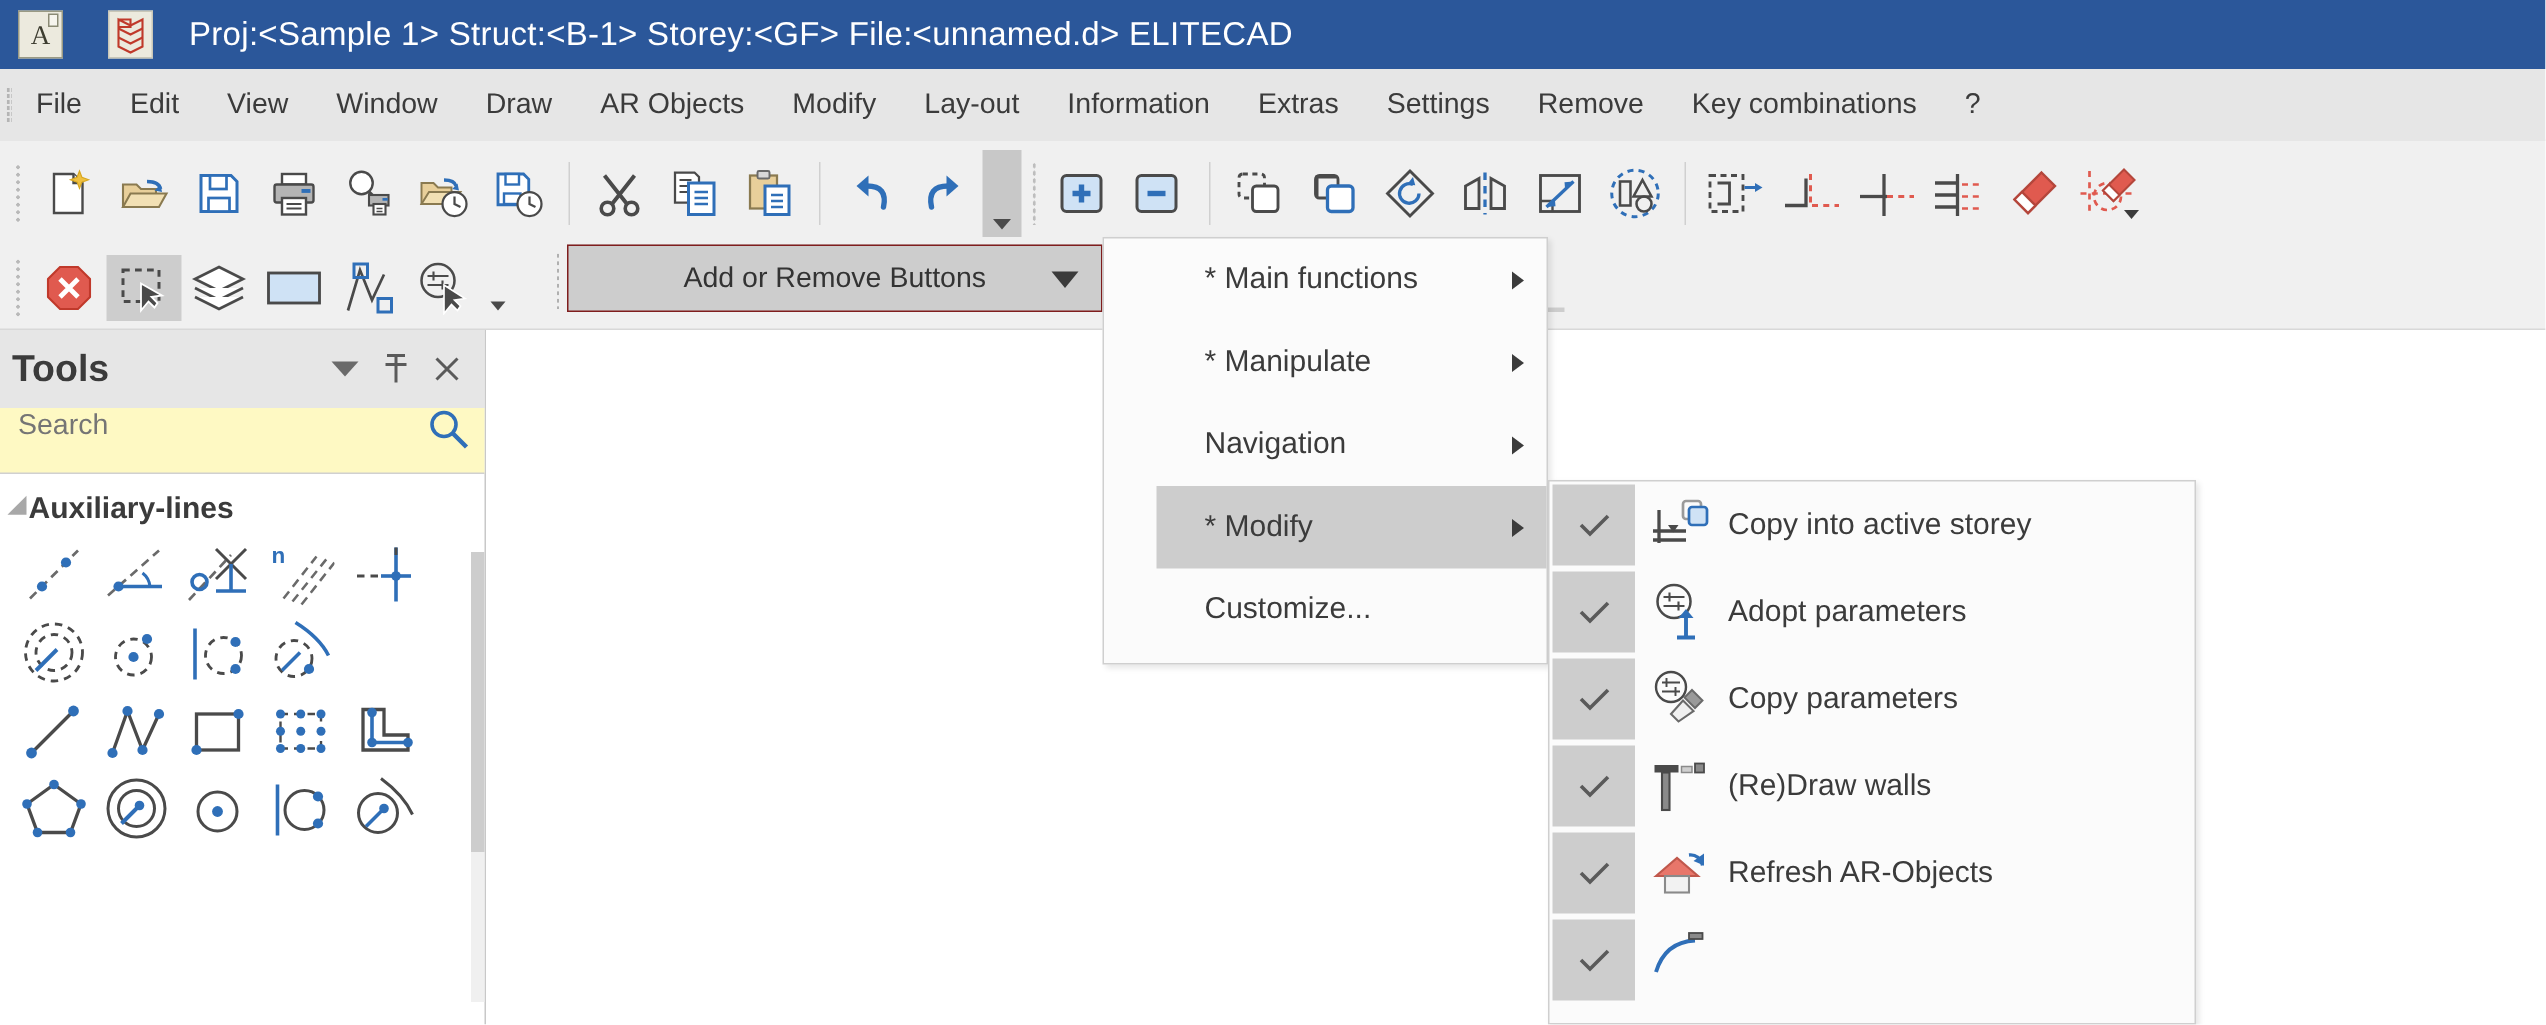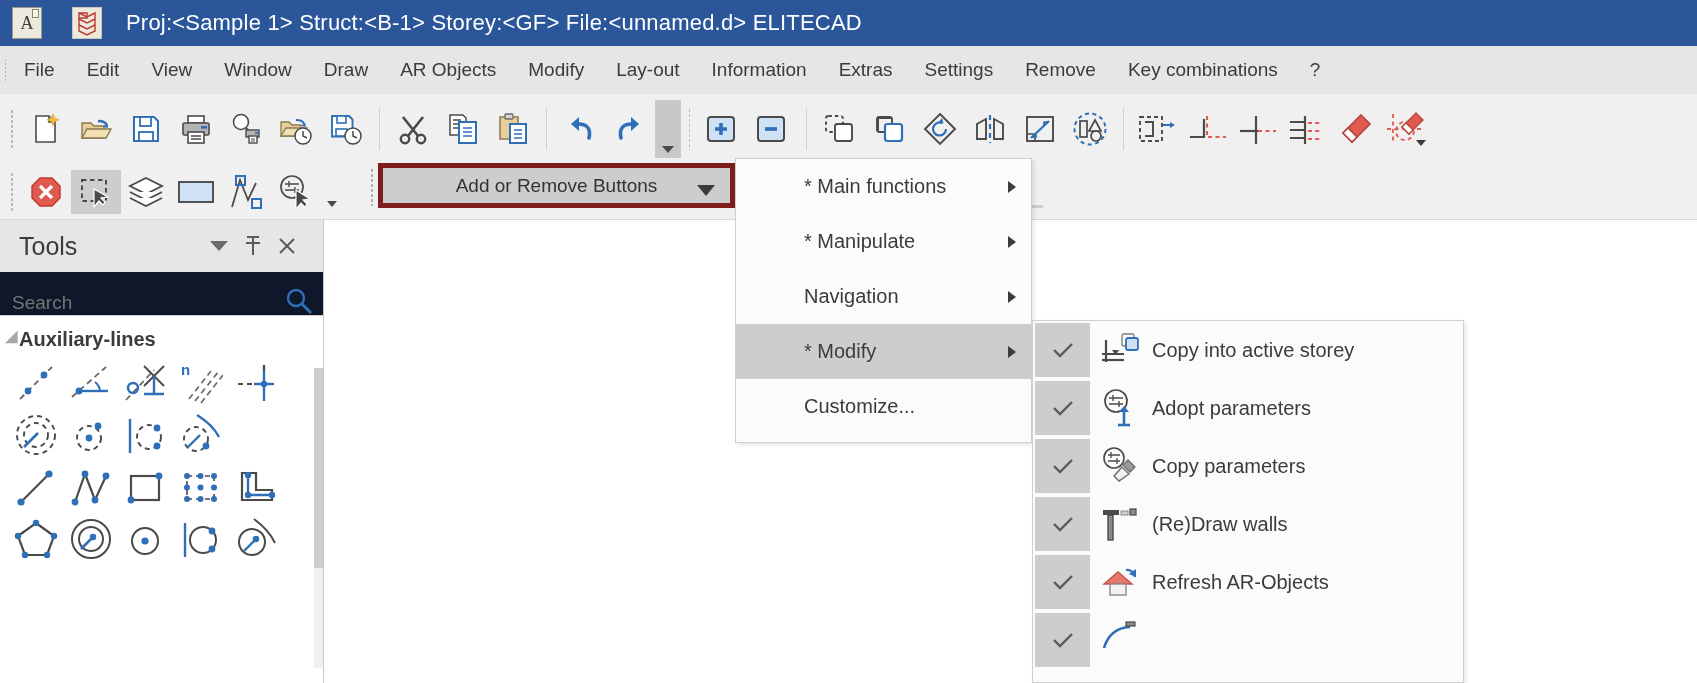--- a/index.html
+++ b/index.html
@@ -77,21 +77,21 @@
     justify-content:center; padding-bottom:4px; flex:0 0 auto; cursor:default;
   }
   .smalldrop { width:22px; height:44px; display:flex; align-items:flex-end;
     justify-content:center; padding-bottom:6px; flex:0 0 auto; }
 
   svg { display:block; }
 
   
   .arb {
     position:absolute; left:378px; top:163px; width:357px; height:45px;
-    background:#cdcdcd; border:5px solid #7f1d1d;
+    background:#cdcdcd; border:1px solid #7f1d1d;
     display:flex; align-items:center; justify-content:center;
     z-index: 40; cursor:default;
   }
   .arb .lbl { font-size:19px; color:#333; }
   .arb .caret { position:absolute; right:14px; top:16px; }
   .arb-grip {
     position:absolute; left:370px; top:168px; width:4px; height:38px; z-index:41;
     background-image: radial-gradient(#b0b0b0 1px, transparent 1px);
     background-size:4px 5px;
   }
@@ -99,27 +99,27 @@
     position:absolute; left:735px; top:205px; width:308px; height:3px;
     background:#cdcdcd; z-index:39;
   }
 
   
   .tools-panel {
     position:absolute; left:0; top:220px; width:324px; height:463px;
     background:#ffffff; border-right:1px solid #c8c8c8;
   }
   .tools-header {
-    height:52px; background:#e6e6e6; display:flex; align-items:center; padding:0 19px;
+    height:52px; background:#e6e6e6; display:flex; align-items:center; padding:0 8px;font-weight:bold;
   }
   .tools-header .ttl { font-size:25px; color:#3b3b3b; flex:1; }
   .tools-header .hbtn { width:34px; height:34px; display:flex; align-items:center; justify-content:center; cursor:default; }
   .search-row {
-    height:44px; border-bottom:1px solid #d0d0d0; display:flex; align-items:flex-end;
-    padding:0 10px; background:#0f172a;
+    height:44px; border-bottom:1px solid #d0d0d0; display:flex; align-items:flex-start;
+    padding:0 10px; background:#fef9c3;
   }
   .search-row input {
     flex:1; border:none; outline:none; font-size:19px; color:#8a8a8a;
     font-family:"Liberation Sans", sans-serif; background:transparent;
   }
   .group-head {
     display:flex; align-items:center; gap:0; padding:12px 0 6px 10px;
   }
   .group-head .tri {
     width:0;height:0;border-left:9px solid #a8a8a8;border-top:9px solid transparent;
@@ -141,22 +141,22 @@
     position:absolute; left:324px; top:220px; width:1373px; height:463px; background:#ffffff;
   }
 
   
   .menu1 {
     position:absolute; left:735px; top:158px; width:297px; height:285px;
     background:#fbfbfb; border:1px solid #cfcfcf; z-index:50;
     box-shadow: 2px 2px 4px rgba(0,0,0,0.10);
   }
   .m1-item {
-    height:55px; display:flex; align-items:center; padding-left:68px; cursor:default;
-    position:relative; font-size:20px; color:#3b3b3b;
+    height:55px; display:flex; align-items:center; padding-left:32px; cursor:default;
+    position:relative; font-size:20px; color:#3b3b3b;margin-left:35px;
   }
   .m1-item.hl { background:#cdcdcd; }
   .m1-item .arrow { position:absolute; right:14px; top:50%; transform:translateY(-50%); }
 
   
   .menu2 {
     position:absolute; left:1032px; top:320px; width:432px; height:363px;
     background:#fbfbfb; border:1px solid #cfcfcf; z-index:51;
     box-shadow: 2px 2px 4px rgba(0,0,0,0.10); overflow:hidden;
   }

